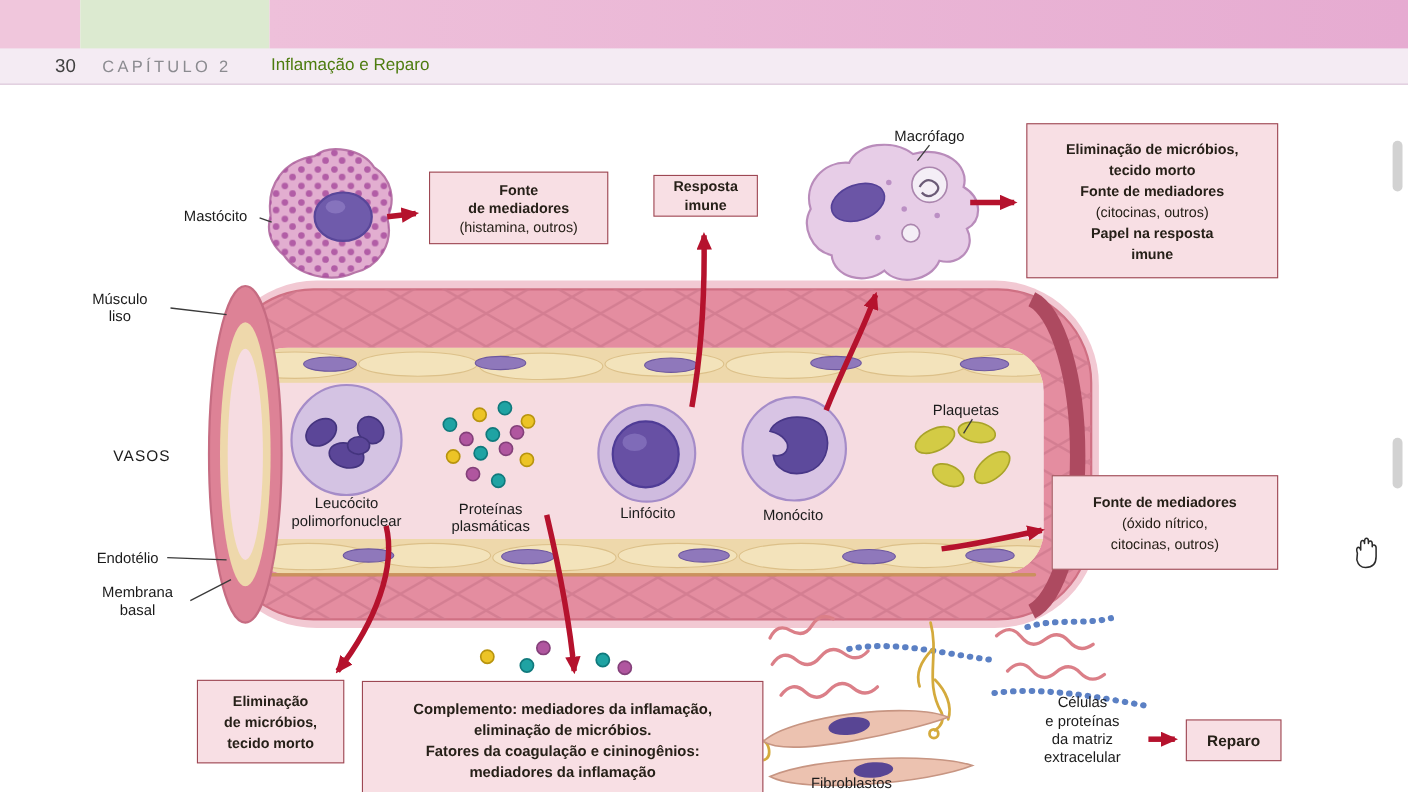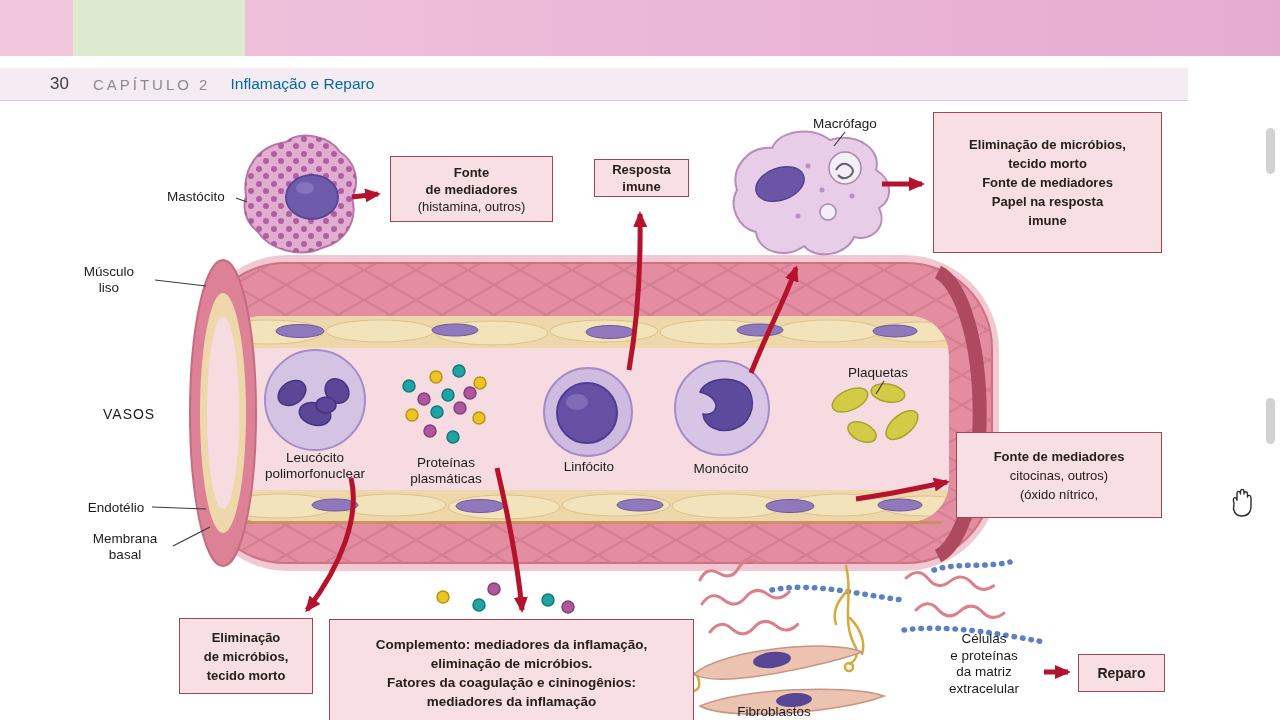--- a/index.html
+++ b/index.html
@@ -6,25 +6,25 @@
   html,body{width:1280px;height:720px}
   body{font-family:"Liberation Sans",sans-serif;background:#fff}
   .page{position:relative;width:1280px;height:720px;background:#ffffff;overflow:hidden}
 
   
   .strip{position:absolute;top:0;height:56px}
   .strip-pink-left{left:0;width:73px;background:#f0c6dc}
   .strip-green{left:73px;width:172px;background:#dcead0}
   .strip-pink-right{left:245px;width:1035px;background:linear-gradient(90deg,#eec0da,#e6abd1)}
 
-  .band{position:absolute;top:68px;left:0;width:1188px;height:33px;background:#f4ebf3;
+  .band{position:absolute;top:44px;left:0;width:1280px;height:33px;background:#f4ebf3;
         border-bottom:1px solid #d9c4d8;display:flex;align-items:center}
   .band .num{margin-left:50px;font-size:17px;color:#414141}
   .band .cap{margin-left:24px;font-size:15px;letter-spacing:3px;color:#8b8b90}
-  .band .ttl{margin-left:20px;font-size:15.5px;color:#0369a1}
+  .band .ttl{margin-left:36px;font-size:15.5px;color:#4d7c0f}
 
   svg.art{position:absolute;left:0;top:0}
 
   .lbl{position:absolute;font-size:13.5px;line-height:16px;color:#1b1b1b}
   .lbl.right{text-align:center}
   .lbl.center{text-align:center}
   .ln{display:block}
   .b{font-weight:bold}
   .vasos{font-size:14px;letter-spacing:1px}
 
@@ -286,27 +286,28 @@
     <span class="ln">(histamina, outros)</span>
   </div>
   <div class="pbox" style="left:594px;top:159px;width:95px;height:34px">
     <span class="ln b">Resposta</span>
     <span class="ln b">imune</span>
   </div>
   <div class="pbox" style="left:933px;top:112px;width:229px;height:141px;line-height:19px">
     <span class="ln b">Eliminação de micróbios,</span>
     <span class="ln b">tecido morto</span>
     <span class="ln b">Fonte de mediadores</span>
+    <span class="ln">(citocinas, outros)</span>
     <span class="ln b">Papel na resposta</span>
     <span class="ln b">imune</span>
   </div>
   <div class="pbox" style="left:956px;top:432px;width:206px;height:86px;line-height:19px">
     <span class="ln b">Fonte de mediadores</span>
+    <span class="ln">(óxido nítrico,</span>
     <span class="ln">citocinas, outros)</span>
-    <span class="ln">(óxido nítrico,</span>
   </div>
   <div class="pbox" style="left:179px;top:618px;width:134px;height:76px;line-height:19px">
     <span class="ln b">Eliminação</span>
     <span class="ln b">de micróbios,</span>
     <span class="ln b">tecido morto</span>
   </div>
   <div class="pbox" style="left:329px;top:619px;width:365px;height:108px;font-size:13.5px;line-height:19px">
     <span class="ln b">Complemento: mediadores da inflamação,</span>
     <span class="ln b">eliminação de micróbios.</span>
     <span class="ln b">Fatores da coagulação e cininogênios:</span>

